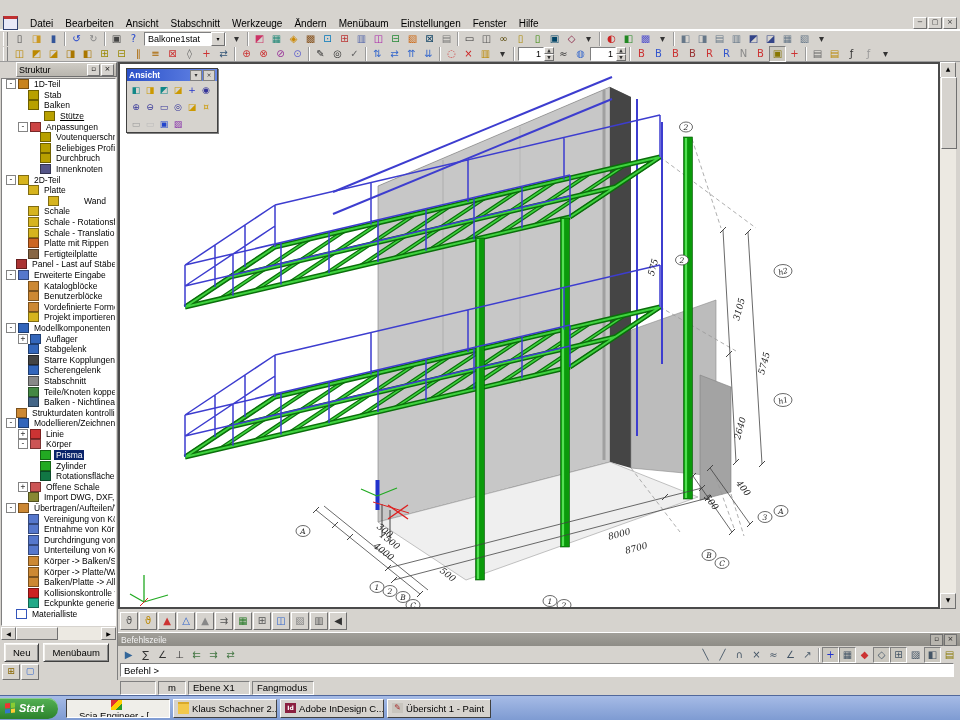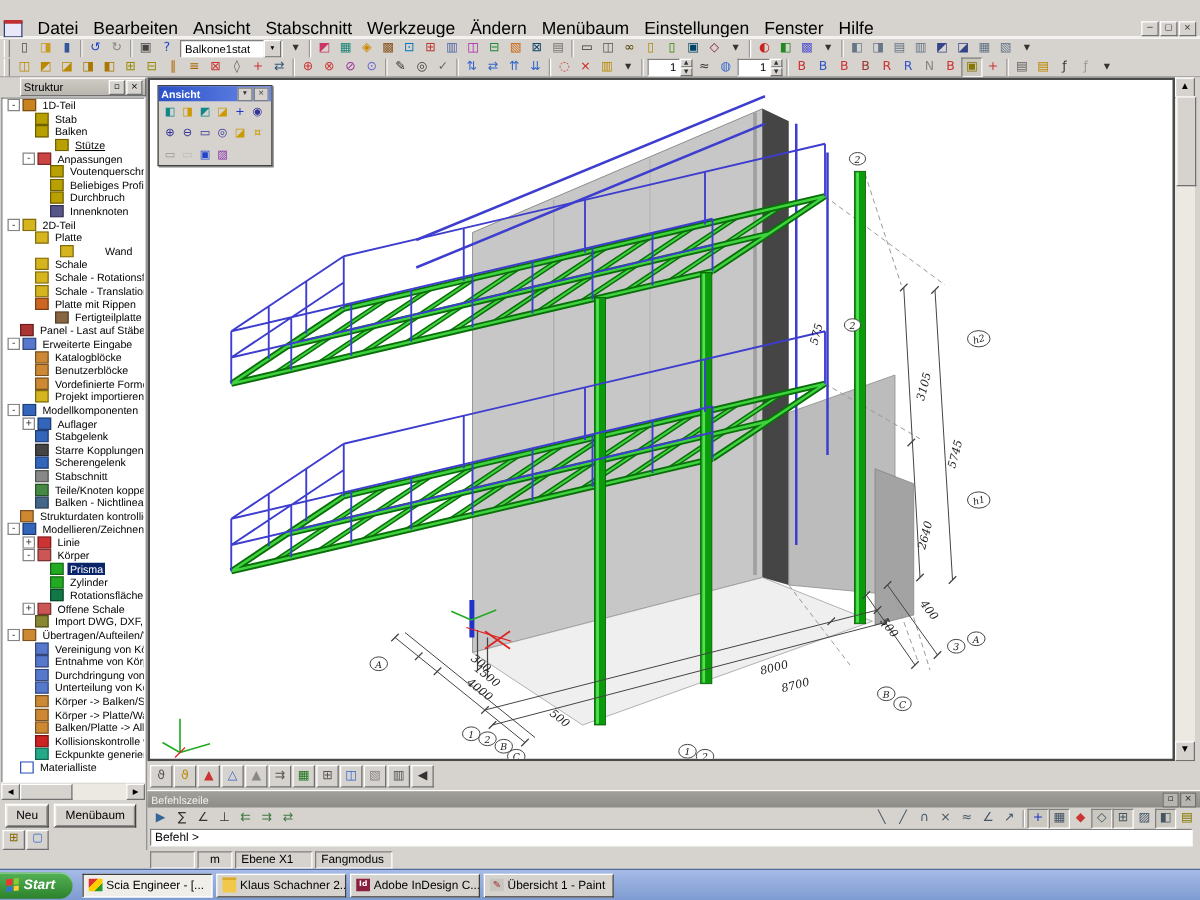--- a/index.html
+++ b/index.html
@@ -4,21 +4,21 @@
 <style>
   html,body{margin:0;padding:0;}
   body{width:960px;height:720px;overflow:hidden;font-family:"Liberation Sans",sans-serif;-webkit-font-smoothing:antialiased;}
   #app{position:relative;width:960px;height:720px;background:#d6d3ce;overflow:hidden;font-size:10px;color:#000;}
 
   
   .titlebar{position:absolute;left:0;top:0;width:960px;height:17px;background:linear-gradient(90deg,#0a2a8a,#2a62d8 45%,#5a8ae6);color:#fff;display:flex;align-items:center;padding-left:3px;box-sizing:border-box;font-weight:bold;font-size:11px;}
   .appicon{width:12px;height:12px;margin-right:4px;background:linear-gradient(135deg,#e03030 0 34%,#ffcc00 34% 67%,#2a9a2a 67%);border:1px solid #fff;flex:none;}
   .menubar{position:absolute;left:0;top:17px;width:960px;height:13px;background:#d6d3ce;display:flex;align-items:center;border-bottom:1px solid #fff;box-sizing:border-box;}
   .mdiicon{width:13px;height:10px;background:#e8e8f8;border:1px solid #304070;border-top:3px solid #c03030;margin:0 6px 0 3px;flex:none;}
-  .mi{padding:0 6px;height:13px;line-height:13px;font-size:14px;}
+  .mi{padding:0 6px;height:13px;line-height:13px;font-size:10px;}
   .mdibtns{margin-left:auto;display:flex;gap:1px;padding-right:3px;}
   .mdib{width:12px;height:10px;background:#d6d3ce;border:1px solid;border-color:#fff #707070 #707070 #fff;font:7px/8px "DejaVu Sans",sans-serif;text-align:center;color:#333;}
 
   
   .tb{position:absolute;left:0;width:960px;height:16px;background:#d6d3ce;display:flex;align-items:center;padding-left:2px;box-sizing:border-box;}
   .tb1{top:30px;border-top:1px solid #fff;}
   .tb2{top:46px;border-bottom:1px solid #9b9b9b;}
   .tbi{display:inline-flex;align-items:center;justify-content:center;width:15px;height:14px;font:10px "DejaVu Sans",sans-serif;border:1px solid transparent;flex:none;cursor:default;}
   .tbi.p{border-color:#808080 #fff #fff #808080;background:#cbc8c0;}
   .tsep{width:0;height:14px;border-left:1px solid #9b9b9b;border-right:1px solid #fff;margin:0 2px;flex:none;}
@@ -80,21 +80,21 @@
   
   .statusbar{position:absolute;left:0;top:680px;width:960px;height:15px;background:#d6d3ce;display:flex;align-items:center;gap:2px;padding-left:120px;box-sizing:border-box;font-size:9.5px;}
   .seg{height:12px;border:1px solid;border-color:#808080 #fff #fff #808080;padding:0 4px;line-height:12px;overflow:hidden;white-space:nowrap;box-sizing:content-box;}
 
   
   .taskbar{position:absolute;left:0;top:695px;width:960px;height:25px;background:linear-gradient(#a6bbe6,#7e9bd2);border-top:1px solid #51689c;box-sizing:border-box;display:flex;align-items:center;}
   .start{height:21px;margin:0 8px 0 0;background:linear-gradient(#55b255,#2c822c);color:#fff;font:bold italic 11px "Liberation Sans",sans-serif;border-radius:0 10px 10px 0;padding:0 14px 0 5px;display:flex;align-items:center;gap:4px;box-shadow:inset 0 1px 0 #8ed08e;}
   .flag{width:10px;height:10px;display:grid;grid-template-columns:1fr 1fr;grid-template-rows:1fr 1fr;gap:1px;transform:skewY(-6deg);}
   .flag i{background:#e33;}.flag i:nth-child(2){background:#8c3;}.flag i:nth-child(3){background:#37c;}.flag i:nth-child(4){background:#fc3;}
   .task{height:19px;width:104px;margin-right:3px;background:#d6d3ce;border:1px solid;border-color:#fff #404040 #404040 #fff;font-size:9.5px;display:flex;align-items:center;padding:0 4px;box-sizing:border-box;white-space:nowrap;overflow:hidden;}
-  .task.active{border-color:#404040 #fff #fff #404040;background:#efeee9;}
+  .task.active{border-color:#404040 #fff #fff #404040;background:#efeee9;flex-direction:column;}
   .ticon{width:11px;height:10px;margin-right:3px;flex:none;font:bold 6px/10px "DejaVu Sans",sans-serif;text-align:center;color:#fff;}
   .ic-scia{background:linear-gradient(135deg,#e03030 0 34%,#ffcc00 34% 67%,#2a9a2a 67%);}
   .ic-folder{background:#f2c84b;border-top:2px solid #d9a92a;}
   .ic-id{background:#8a1f3f;}
   .ic-paint{background:#c8c5be;color:#a33;font-size:8px;}
 
   svg text{font-family:"DejaVu Serif",serif;font-style:italic;fill:#222;}
 </style>
 </head>
 <body>
@@ -253,21 +253,21 @@
         <div class="trow" style="padding-left: 16px;">
           <span class="expsp"></span>
           <span class="tico" style="background: rgb(214, 180, 30);"></span>
           <span class="tlabel">Schale - Translation</span>
         </div>
         <div class="trow" style="padding-left: 16px;">
           <span class="expsp"></span>
           <span class="tico" style="background: rgb(204, 102, 34);"></span>
           <span class="tlabel">Platte mit Rippen</span>
         </div>
-        <div class="trow" style="padding-left: 32px;">
+        <div class="trow" style="padding-left: 16px;">
           <span class="expsp"></span>
           <span class="tico" style="background: rgb(136, 102, 68);"></span>
           <span class="tlabel">Fertigteilplatte</span>
         </div>
         <div class="trow" style="padding-left: 4px;">
           <span class="expsp"></span>
           <span class="tico" style="background: rgb(170, 51, 51);"></span>
           <span class="tlabel">Panel - Last auf Stäbe</span>
         </div>
         <div class="trow" style="padding-left: 4px;">

